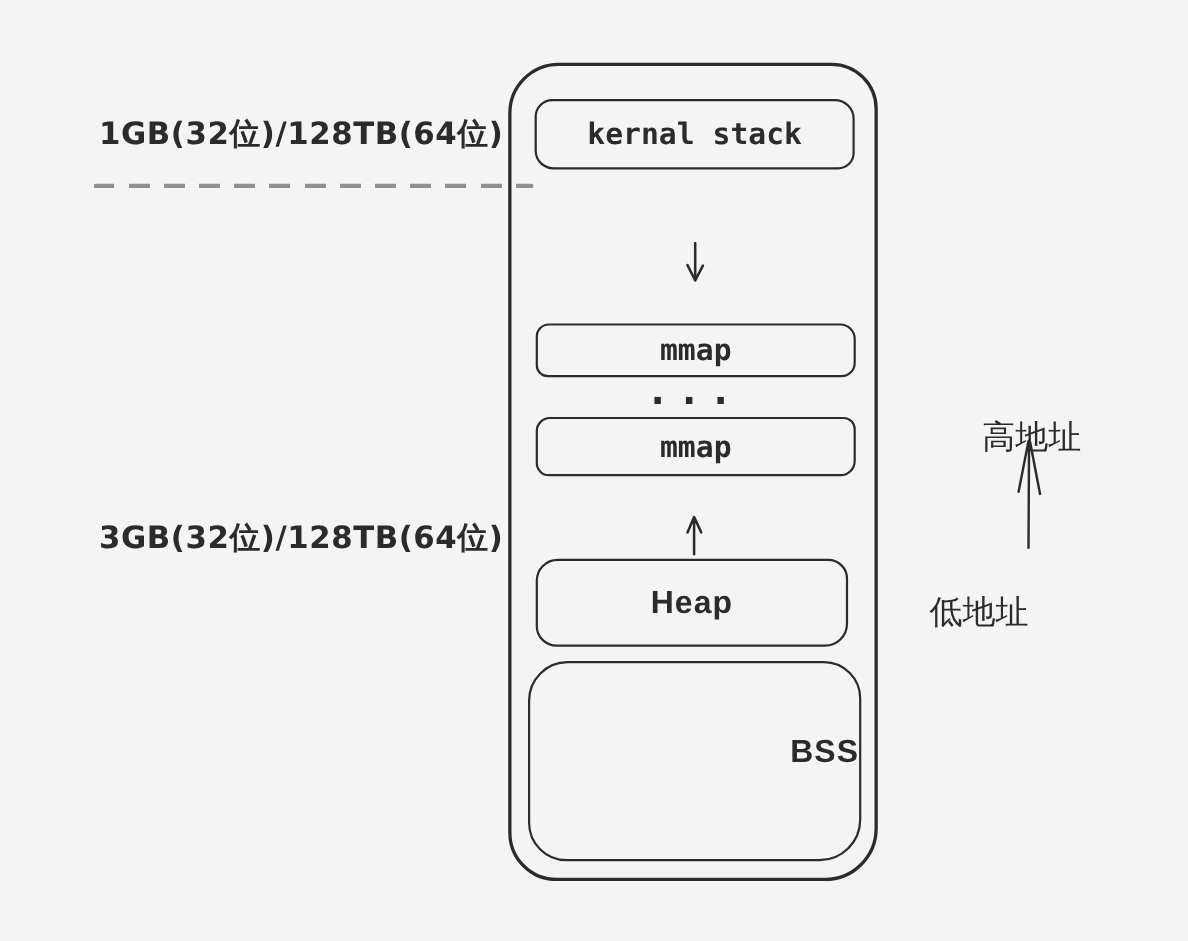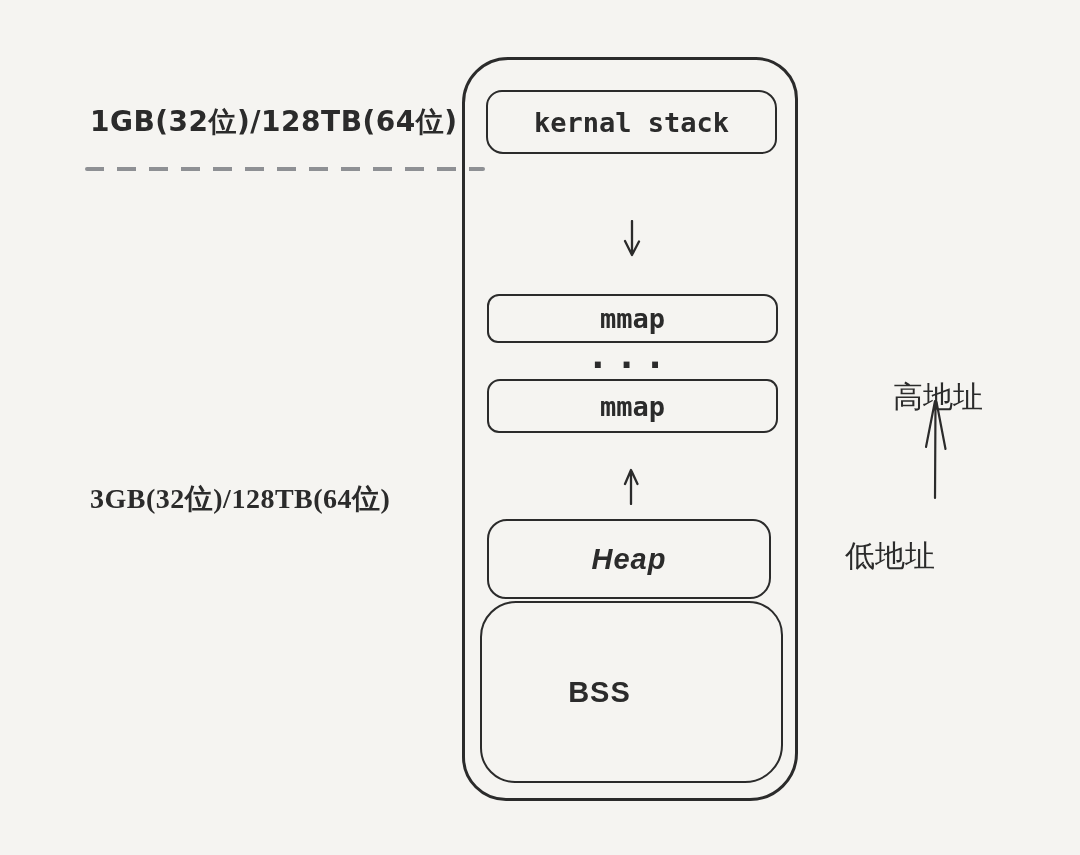--- a/index.html
+++ b/index.html
@@ -15,21 +15,21 @@
   
   .size-label {
     position: absolute;
     font-size: 28px;
     font-weight: bold;
     letter-spacing: 0.5px;
     white-space: nowrap;
     font-family: "DejaVu Sans", "Liberation Sans", sans-serif;
   }
   .label-kernel-size { left: 90px; top: 103px; }
-  .label-user-size   { left: 90px; top: 480px; font-family: Liberation Serif, serif; }
+  .label-user-size   { left: 90px; top: 470px; }
 
   .dashed-line {
     position: absolute;
     left: 85px; top: 167px;
     width: 400px; height: 4px;
     background: repeating-linear-gradient(90deg, #8e9094 0px, #8e9094 19px, transparent 19px, transparent 32px);
     border-radius: 2px;
   }
 
   
@@ -59,21 +59,21 @@
     font-family: "Liberation Sans", sans-serif;
     font-weight: bold;
     font-size: 29px;
     letter-spacing: 1px;
   }
 
   .seg-kernel { left: 21px; top: 30px;  width: 291px; height: 64px; border-radius: 16px 18px 15px 17px; }
   .seg-stack  { left: 17px; top: 102px; width: 295px; height: 59px; border-radius: 13px 15px 14px 12px; }
   .seg-mmap-1 { left: 22px; top: 234px; width: 291px; height: 49px; border-radius: 12px 14px 13px 11px; }
   .seg-mmap-2 { left: 22px; top: 319px; width: 291px; height: 54px; border-radius: 13px 11px 14px 12px; }
-  .seg-heap   { left: 22px; top: 459px; width: 284px; height: 80px; border-radius: 20px 18px 21px 19px; font-style: italic; }
+  .seg-heap   { left: 22px; top: 448px; width: 284px; height: 80px; border-radius: 20px 18px 21px 19px; }
 
   .ellipsis {
     position: absolute;
     left: 0; top: 286px;
     width: 100%;
     text-align: center;
     font-family: "DejaVu Sans Mono", "Liberation Mono", monospace;
     font-weight: bold;
     font-size: 36px;
     letter-spacing: 7px;
@@ -83,21 +83,22 @@
   }
 
   .seg-static {
     position: absolute;
     left: 15px; top: 541px;
     width: 303px; height: 182px;
     border: 2.5px solid #2b2b2b;
     border-radius: 36px 34px 38px 35px;
     box-sizing: border-box;
     display: flex;
-    flex-direction: row;
+    flex-direction: column;
+    align-items: flex-end;
   }
   .static-cell {
     flex: 1;
     display: flex;
     align-items: center;
     justify-content: center;
   }
   .double-sep {
     height: 5px;
     margin: 0 16px;

